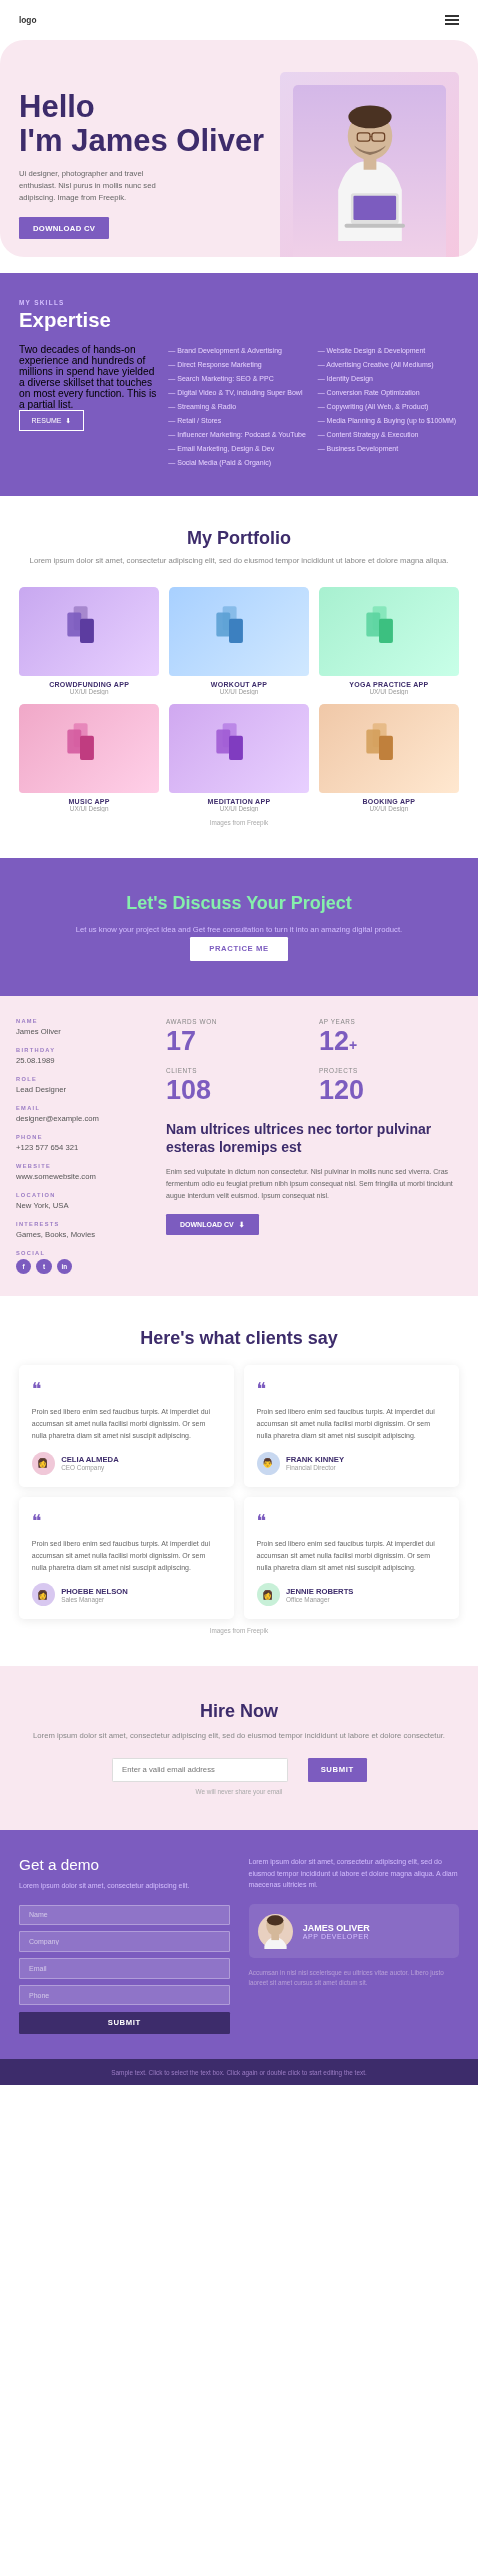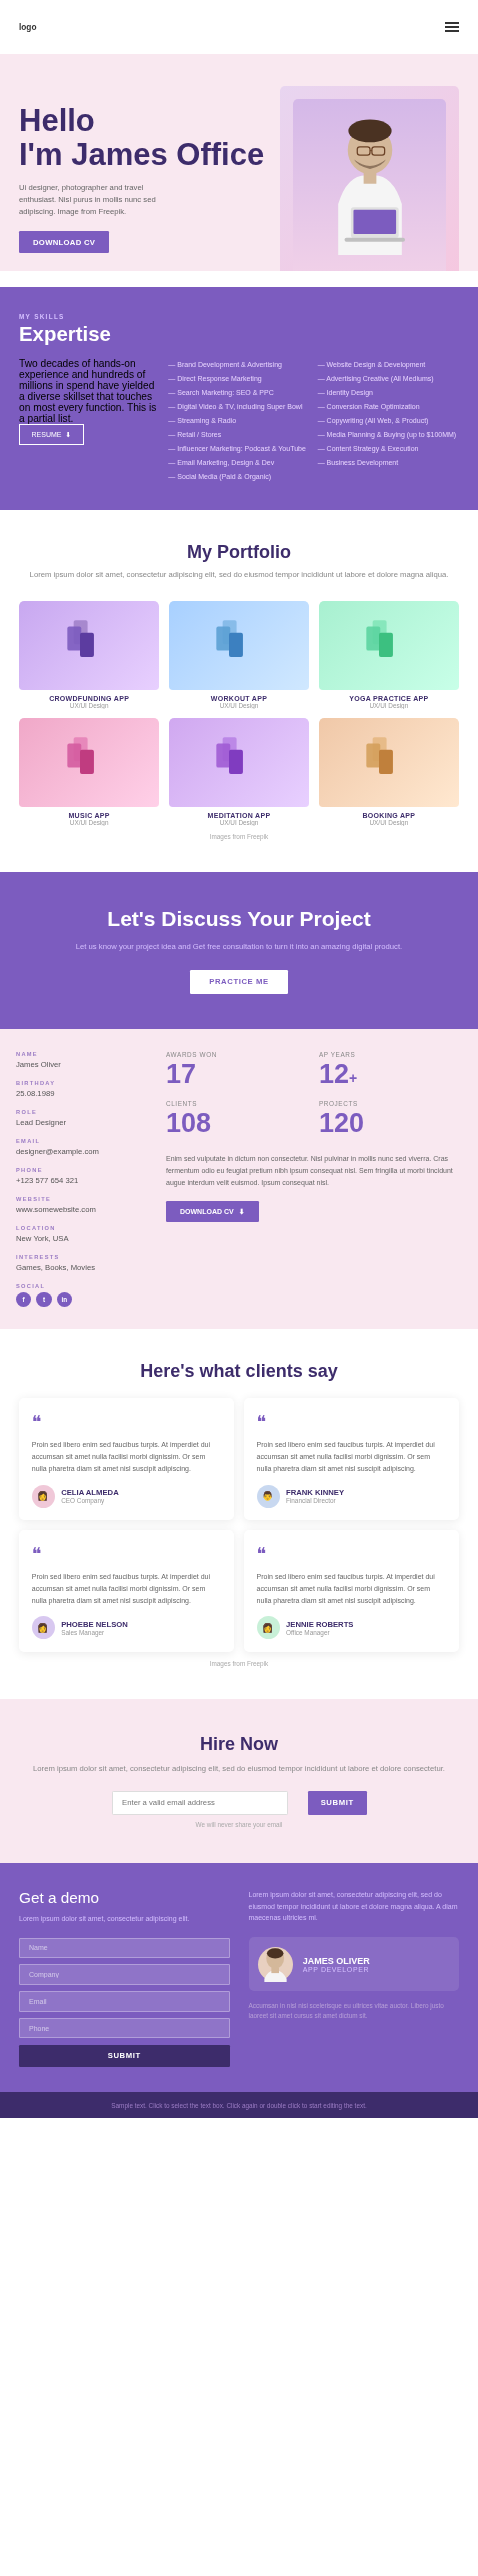--- a/index.html
+++ b/index.html
@@ -1,32 +1,33 @@
 <!DOCTYPE html>
 <html style="font-size:10.2px"><head>
   <meta charset="utf-8">
   <style>
     * { margin: 0; padding: 0; box-sizing: border-box; }
     body { font-family: 'Segoe UI', Arial, sans-serif; width: 478px; background: #fff; overflow-x: hidden; }
 
     
     nav {
       display: flex; justify-content: space-between; align-items: center;
-      padding: 22px 19px; background: #fff;
+      padding: 15px 19px; background: #fff;
     }
     .hamburger { display: flex; flex-direction: column; gap: 2.6px; cursor: pointer; }
     .hamburger span { width: 14px; height: 1.3px; background: #333; display: block; }
 
     
     .hero {
       background: #f9e8f0;
       display: flex; align-items: center;
       padding: 32px 19px 0 19px;
       position: relative; min-height: 204px;
       overflow: hidden;
+      border-radius: 24px;
     }
     .hero-text { flex: 1; z-index: 2; }
     .hero-text h1 { font-size: 31px; font-weight: 800; color: #3d2c6b; line-height: 1.1; margin-bottom: 9.6px; }
     .hero-text p { font-size: 7.7px; color: #666; line-height: 1.6; margin-bottom: 12.8px; max-width: 153px; }
     .btn-primary {
       background: #7c5cbf; color: #fff; border: none;
       padding: 6.4px 14px; font-size: 7.7px; font-weight: 600;
       cursor: pointer; border-radius: 1.3px; letter-spacing: 0.3px;
     }
     .hero-img {
@@ -73,22 +74,22 @@
     .portfolio-card-img.green { background: linear-gradient(135deg, #a8f0d0 0%, #c8ffe8 100%); }
     .portfolio-card-img.pink { background: linear-gradient(135deg, #f0a8c8 0%, #ffd0e8 100%); }
     .portfolio-card-img.violet { background: linear-gradient(135deg, #d0a8f0 0%, #e8d0ff 100%); }
     .portfolio-card-img.orange { background: linear-gradient(135deg, #f0c8a8 0%, #ffe8d0 100%); }
     .portfolio-card-title { font-size: 7px; font-weight: 700; color: #3d2c6b; text-align: center; text-transform: uppercase; letter-spacing: 0.3px; }
     .portfolio-card-sub { font-size: 6.4px; color: #999; text-align: center; }
     .portfolio-credit { text-align: center; font-size: 6.4px; color: #aaa; margin-top: 6.4px; }
 
     
     .cta-section { background: #7c5cbf; padding: 35px 19px; text-align: center; }
-    .cta-section h2 { font-size: 21px; font-weight: 800; color: #ffffff; margin-bottom: 9.6px; }
-    .cta-section p { font-size: 7.7px; color: #d4bfff; margin-bottom: 16px; line-height: 1.7; }
+    .cta-section h2 { font-size: 18px; font-weight: 800; color: #86efac; margin-bottom: 9.6px; }
+    .cta-section p { font-size: 7.7px; color: #d4bfff; line-height: 1.7; }
     .btn-contact {
       background: #fff; color: #7c5cbf; border: none;
       padding: 7.7px 19px; font-size: 7.7px; font-weight: 700;
       cursor: pointer; border-radius: 1.3px; letter-spacing: 0.6px;
     }
 
     
     .about-section { background: #f9e8f0; display: flex; gap: 0; }
     .about-left { width: 147px; flex-shrink: 0; padding: 22px 16px; background: #f9e8f0; }
     .about-label { font-size: 5.7px; font-weight: 700; color: #9b7cc4; letter-spacing: 1.3px; text-transform: uppercase; margin-bottom: 3.2px; }
@@ -191,21 +192,21 @@
     <span></span>
     <span></span>
     <span></span>
   </div>
 </nav>
 
 <section class="hero">
   <div class="hero-text">
     <h1>
       <span>Hello</span><br>
-      <span>I'm James Office</span>
+      <span>I'm James Oliver</span>
     </h1>
     <p>Ui designer, photographer and travel enthusiast. Nisl purus in mollis nunc sed adipiscing. Image from Freepik.</p>
     <button class="btn-primary">DOWNLOAD CV</button>
   </div>
   <div class="hero-img">
     <div class="hero-person">
       <svg width="102" height="140" viewBox="0 0 160 220" xmlns="http://www.w3.org/2000/svg">
 
         <ellipse cx="80" cy="55" rx="35" ry="38" fill="#d4b89a"></ellipse>
 
@@ -404,20 +405,21 @@
       <div class="stat-item">
         <div class="stat-label">CLIENTS</div>
         <div class="stat-number">108</div>
       </div>
       <div class="stat-item">
         <div class="stat-label">PROJECTS</div>
         <div class="stat-number">120</div>
       </div>
     </div>
     <div class="about-quote">
+      <h3>Nam ultrices ultrices nec tortor pulvinar esteras loremips est</h3>
       <p>Enim sed vulputate in dictum non consectetur. Nisl pulvinar in mollis nunc sed viverra. Cras fermentum odio eu feugiat pretium nibh ipsum consequat nisl. Sem fringilla ut morbi tincidunt augue interdum velit euismod. Ipsum consequat nisl.</p>
       <button class="btn-download">
         <span>DOWNLOAD CV</span>
         <span>⬇</span>
       </button>
     </div>
   </div>
 </section>
 
 <section class="testimonials-section">

